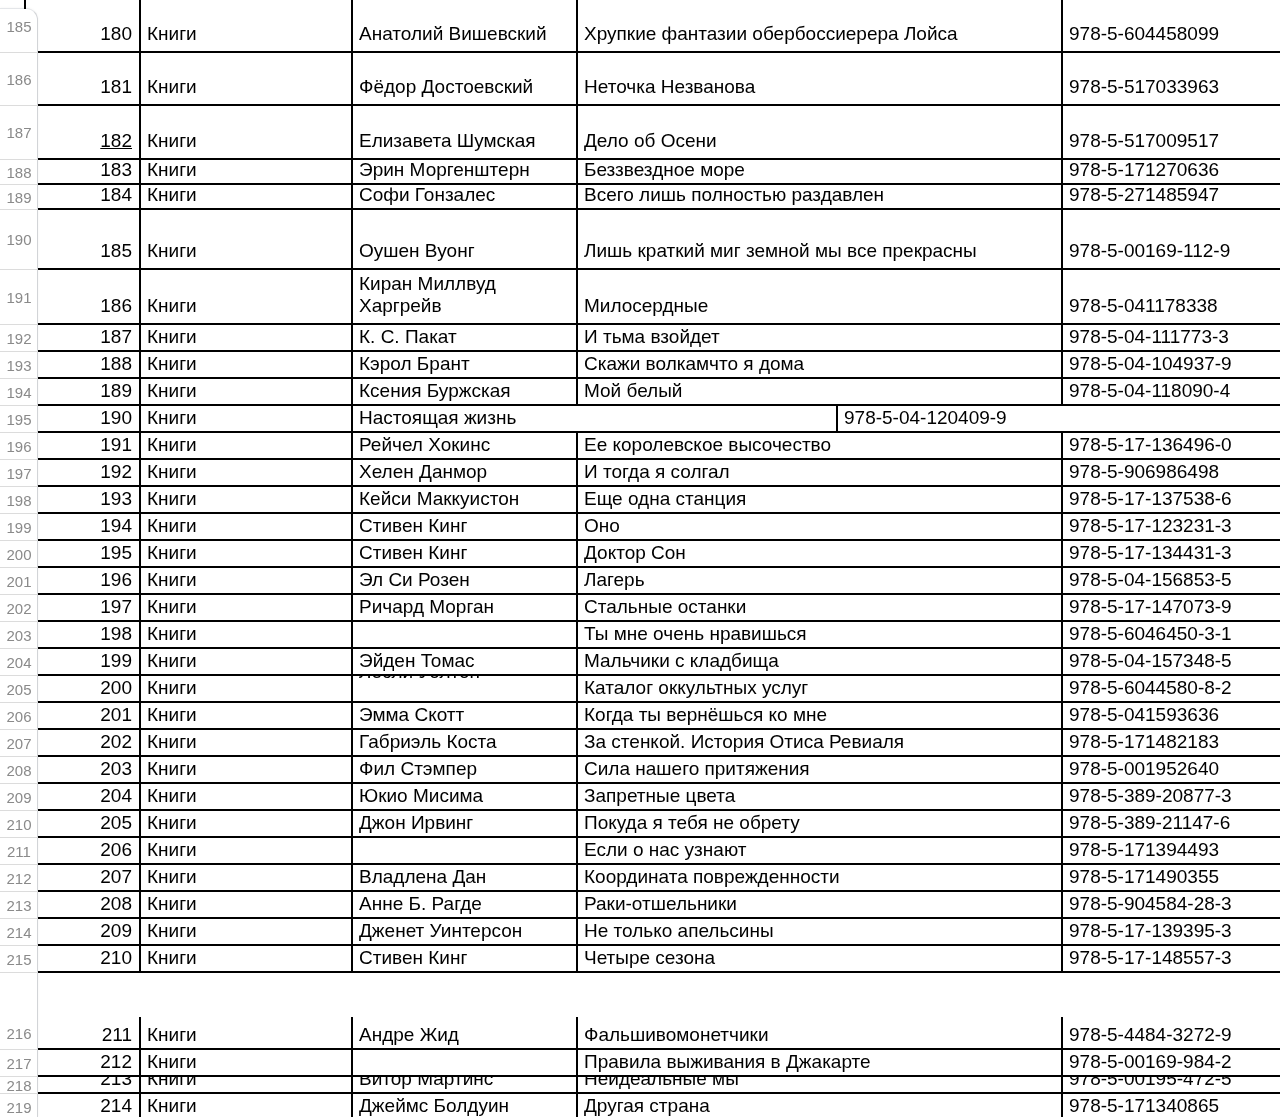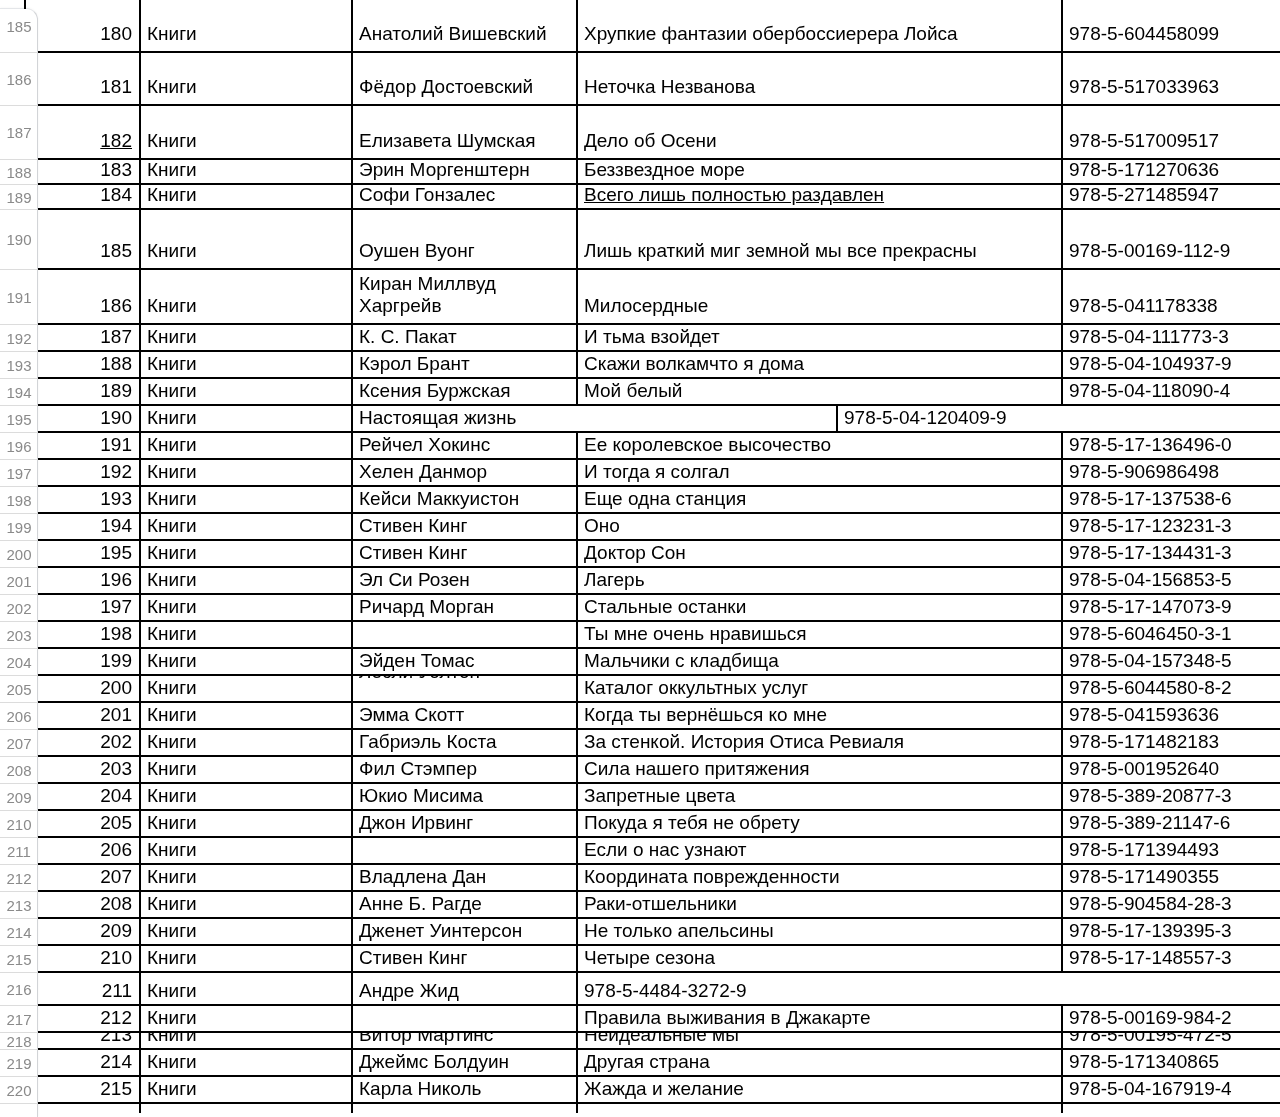--- a/index.html
+++ b/index.html
@@ -90,21 +90,21 @@
     <div class="cell col-b" style="padding-bottom: 2px;">Книги</div>
     <div class="cell col-c" style="padding-bottom: 2px;">Эрин Моргенштерн</div>
     <div class="cell col-d" style="padding-bottom: 2px;">Беззвездное море</div>
     <div class="cell col-e" style="padding-bottom: 2px;">978-5-171270636</div>
   </div>
       <div class="row" style="height: 25px;">
     <div class="rowhead">189</div>
     <div class="cell col-a" style="padding-bottom: 2px;">184</div>
     <div class="cell col-b" style="padding-bottom: 2px;">Книги</div>
     <div class="cell col-c" style="padding-bottom: 2px;">Софи Гонзалес</div>
-    <div class="cell col-d" style="padding-bottom: 2px; text-decoration: underline;">Всего лишь полностью раздавлен</div>
+    <div class="cell col-d" style="padding-bottom: 2px;">Всего лишь полностью раздавлен</div>
     <div class="cell col-e" style="padding-bottom: 2px;">978-5-271485947</div>
   </div>
       <div class="row" style="height: 60px;">
     <div class="rowhead">190</div>
     <div class="cell col-a" style="padding-bottom: 6px;">185</div>
     <div class="cell col-b" style="padding-bottom: 6px;">Книги</div>
     <div class="cell col-c" style="padding-bottom: 6px;">Оушен Вуонг</div>
     <div class="cell col-d" style="padding-bottom: 6px;">Лишь краткий миг земной мы все прекрасны</div>
     <div class="cell col-e" style="padding-bottom: 6px;">978-5-00169-112-9</div>
   </div>
@@ -300,25 +300,26 @@
     <div class="cell col-e" style="padding-bottom: 2px;">978-5-17-139395-3</div>
   </div>
       <div class="row" style="height: 27px;">
     <div class="rowhead">215</div>
     <div class="cell col-a" style="padding-bottom: 2px;">210</div>
     <div class="cell col-b" style="padding-bottom: 2px;">Книги</div>
     <div class="cell col-c" style="padding-bottom: 2px;">Стивен Кинг</div>
     <div class="cell col-d" style="padding-bottom: 2px;">Четыре сезона</div>
     <div class="cell col-e" style="padding-bottom: 2px;">978-5-17-148557-3</div>
   </div>
-      <div class="row" style="height: 33px;">
+      <div class="row" style="height: 33px; margin-top: 44px;">
     <div class="rowhead">216</div>
     <div class="cell col-a" style="padding-bottom: 2px;">211</div>
     <div class="cell col-b" style="padding-bottom: 2px;">Книги</div>
     <div class="cell col-c" style="padding-bottom: 2px;">Андре Жид</div>
+    <div class="cell col-d" style="padding-bottom: 2px;">Фальшивомонетчики</div>
     <div class="cell col-e" style="padding-bottom: 2px;">978-5-4484-3272-9</div>
   </div>
       <div class="row" style="height: 27px;">
     <div class="rowhead">217</div>
     <div class="cell col-a" style="padding-bottom: 2px;">212</div>
     <div class="cell col-b" style="padding-bottom: 2px;">Книги</div>
     <div class="cell col-c" style="padding-bottom: 2px;"></div>
     <div class="cell col-d" style="padding-bottom: 2px;">Правила выживания в Джакарте</div>
     <div class="cell col-e" style="padding-bottom: 2px;">978-5-00169-984-2</div>
   </div>

